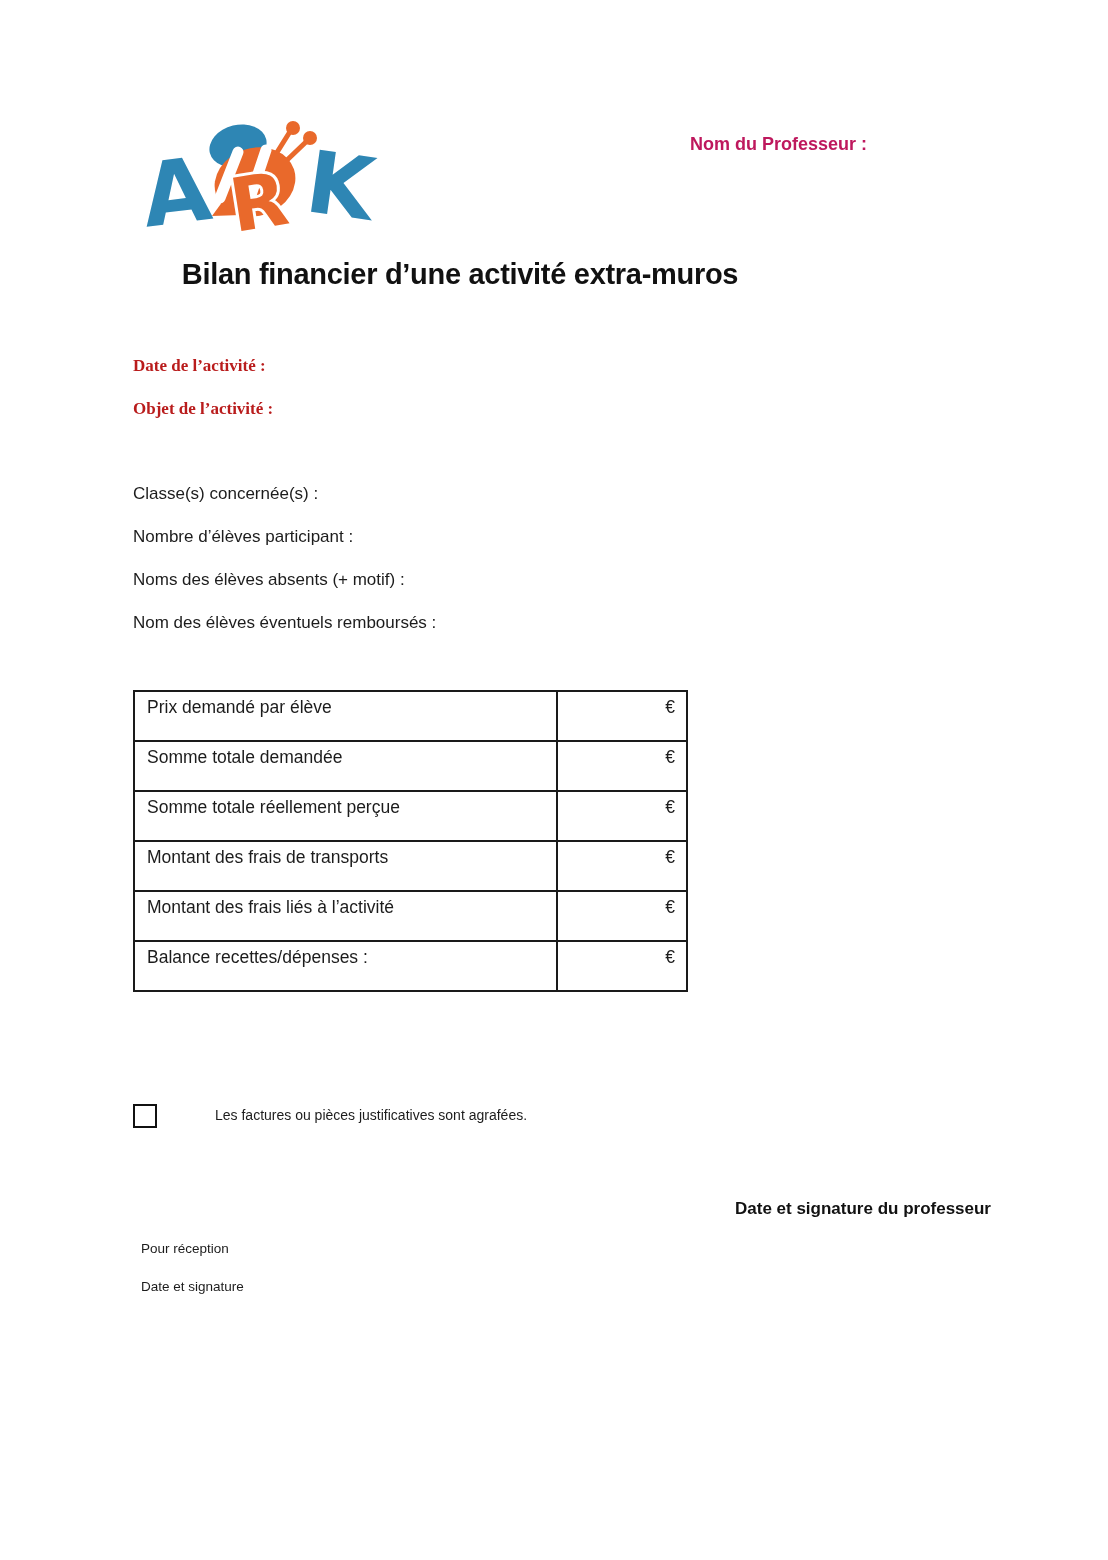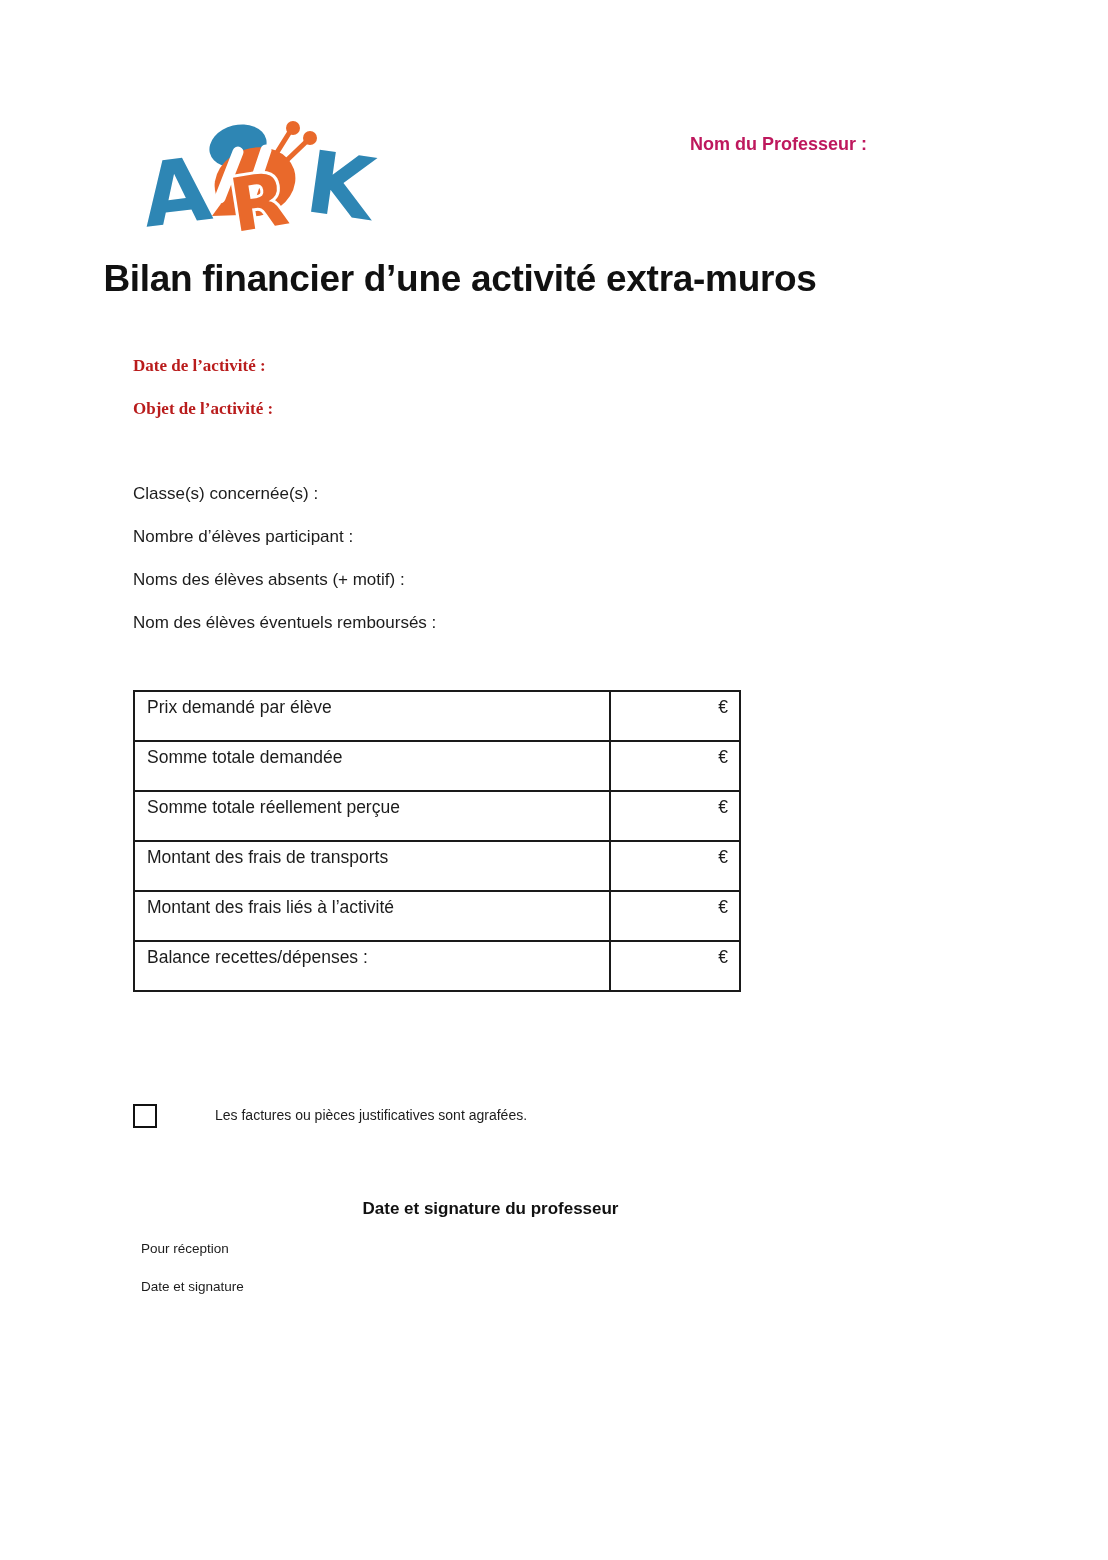--- a/index.html
+++ b/index.html
@@ -19,21 +19,21 @@
   .logo-wrap { left: 138px; top: 120px; width: 250px; height: 118px; }
 
   .professor-label {
     left: 690px; top: 134px;
     font-size: 18px; font-weight: 700; color: #be185d;
   }
 
   .doc-title {
     left: 0; top: 258px; width: 920px;
     text-align: center;
-    font-size: 37px; font-weight: 700; color: #111;
+    font-size: 29px; font-weight: 700; color: #111;
     letter-spacing: -0.3px;
   }
 
   .field-label { left: 133px; font-size: 17px; color: #1c1c1c; white-space: nowrap; }
   .field-label.bold { font-weight: 700; color: #b91c1c; font-family: Liberation Serif, serif; }
 
   .fin-table {
     left: 133px; top: 690px; width: 553px;
     border-collapse: collapse;
     table-layout: fixed;
@@ -41,34 +41,34 @@
   .fin-table td {
     border: 2px solid #1a1a1a;
     vertical-align: top;
     font-size: 17.5px;
     color: #1c1c1c;
     height: 48px;
     padding: 5px 11px 22px 12px;
     background: #fff;
   }
   .fin-table td.amount { width: 130px; text-align: right; }
-  .fin-table td.label-cell { width: 476px; }
+  .fin-table td.label-cell { width: 423px; }
 
   .checkbox-box {
     left: 133px; top: 1104px;
     width: 24px; height: 24px;
     border: 2px solid #111;
     background: #fff;
     cursor: pointer;
   }
   .checkbox-label { left: 215px; top: 1107px; font-size: 14px; color: #1c1c1c; text-align: center; }
 
   .sign-professor {
-    left: 3px; top: 1199px; width: 975px;
-    text-align: center;
+    left: 16px; top: 1199px; width: 975px;
+    text-align: right;
     font-size: 17px; font-weight: 700; color: #111;
   }
   .small-note { left: 133px; font-size: 13.5px; color: #1c1c1c; margin-left: 8px; }
 </style>
 </head>
 <body>
 
 <div class="page">
 
   <div class="abs logo-wrap">

